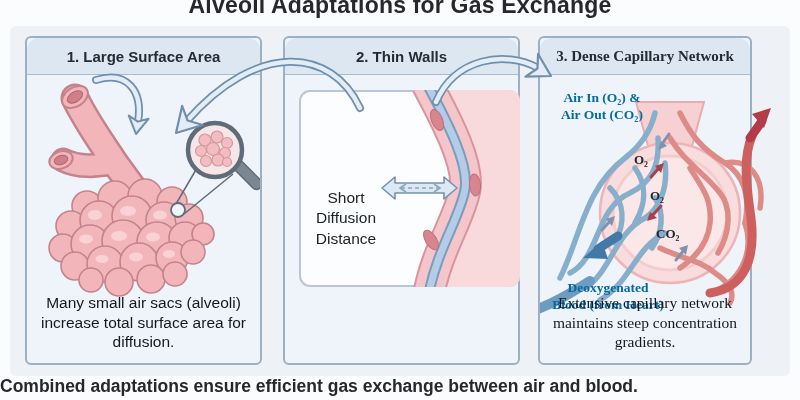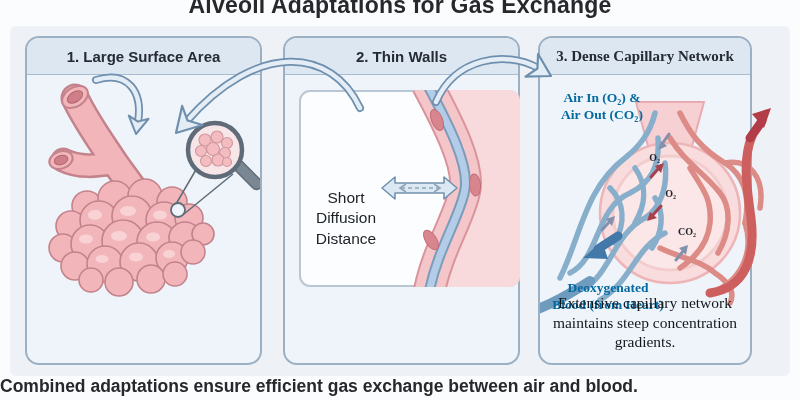--- a/index.html
+++ b/index.html
@@ -13,36 +13,36 @@
   .title{
     position:absolute;left:0;right:0;top:-8px;text-align:center;
     font-size:23px;font-weight:800;color:#26282b;letter-spacing:.2px;
   }
   .footer{
     position:absolute;left:0;right:0;top:376px;text-align:left;
     font-size:17.5px;font-weight:700;color:#26282b;
   }
   .panel{
     position:absolute;top:36px;width:237px;height:329px;box-sizing:border-box;
-    background:#eef4f9;border:2px solid #9cb0c4;border-radius:14px;
+    background:#eef4f9;border:2px solid #9cb0c4;border-radius:6px;
   }
   #panel-1{left:25px;} #panel-2{left:283px;} #panel-3{left:538px;width:214px;font-family:Liberation Serif, serif;}
   .panel-header{
     height:36px;background:#dce7f2;border-bottom:1.5px solid #a9bccf;
     border-radius:12px 12px 0 0;display:flex;align-items:center;justify-content:center;
     font-weight:700;font-size:15px;color:#262b33;
   }
   .caption{
     position:absolute;left:6px;right:6px;top:255px;text-align:center;
     font-size:15.5px;line-height:1.27;color:#14181f;
   }
   .panel-art{position:absolute;left:0;top:0;pointer-events:none;}
   .ml{white-space:pre-line;}
   .plabel{position:absolute;font-size:13.5px;font-weight:600;line-height:1.25;color:#0369a1;text-align:center;}
-  .gas{position:absolute;font-size:10px;font-weight:700;color:#22262e;text-align:right;}
+  .gas{position:absolute;font-size:13px;font-weight:700;color:#22262e;text-align:left;}
   .overlay{position:absolute;left:0;top:0;z-index:6;pointer-events:none;}
   .sdd{
     position:absolute;left:16px;top:122px;width:90px;text-align:center;
     font-size:15.5px;line-height:1.32;color:#1b2026;font-weight:500;margin-top:28px;
   }
 </style>
 </head>
 <body>
 
 <div class="backdrop"></div>
@@ -118,20 +118,21 @@
           <circle cx="200" cy="105" r="5.5"></circle>
         <circle cx="174" cy="113" r="5.5"></circle>
           <circle cx="186" cy="111" r="6.5"></circle>
           <circle cx="198" cy="115" r="5.5"></circle>
         <circle cx="179" cy="123" r="5.5"></circle>
           <circle cx="191" cy="122" r="6"></circle>
           <circle cx="200" cy="124" r="4.5"></circle>
       </g>
     </g>
   </svg>
+  <div class="caption">Many small air sacs (alveoli) increase total surface area for diffusion.</div>
 </div>
 
 <div class="panel" id="panel-2">
   <div class="panel-header">2. Thin Walls</div>
   <svg class="panel-art" style="left:14px;top:52px;" width="221" height="197" viewBox="0 0 221 197">
     <defs>
       <clipPath id="boxclip">
           <rect x="0" y="0" width="221" height="197" rx="10"></rect>
         </clipPath>
     </defs>

